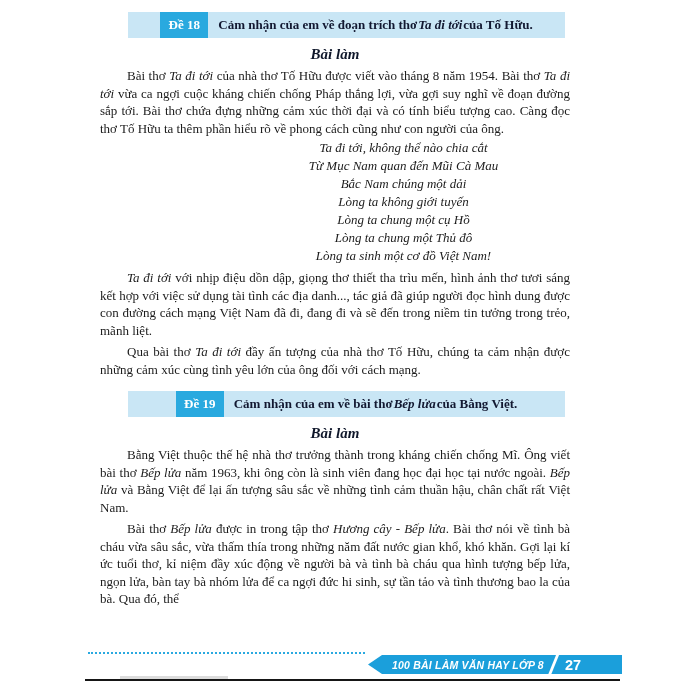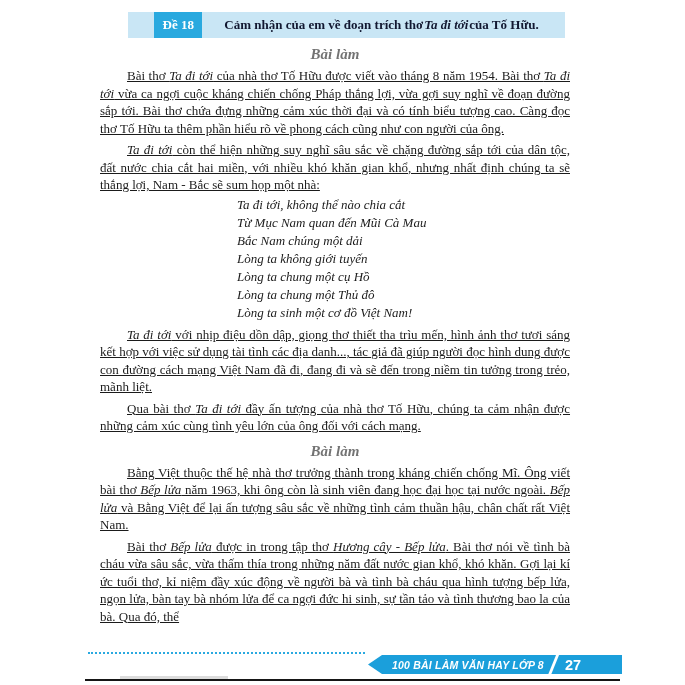--- a/index.html
+++ b/index.html
@@ -35,55 +35,55 @@
     font-size: 13px;
     width: 48px;
     flex: 0 0 48px;
     display: flex;
     align-items: center;
     justify-content: center;
   }
   .exercise-title {
     display: flex;
     align-items: center;
-    padding-left: 22px;
+    padding-left: 10px;
     font-weight: bold;
     font-size: 13px;
     color: #121831;
     white-space: nowrap;
   }
   .exercise-title em { font-style: italic; margin: 0 1px; }
   .band-2 { margin-top: 13px; }
   
   .bai-lam {
     margin-top: 7px;
     text-align: center;
-    color: #737373;
+    color: #0f172a;
     font-weight: bold;
     font-style: italic;
     font-size: 15px;
     height: 18px;
     line-height: 18px;
   }
   
   .para {
     margin: 4px 0 0 0;
     font-size: 13px;
     line-height: 17.5px;
     text-align: justify;
     text-indent: 27px;
-    text-decoration: underline;
   }
   .para em { font-style: italic; }
   
   .poem {
     margin: 2px 0 0 137px;
     font-style: italic;
     font-size: 13px;
     line-height: 18px;
+    text-align: center;
   }
   .poem-line { white-space: nowrap; }
   
   .footer {
     position: absolute;
     left: 88px;
     right: 63px;
     top: 643px;
     height: 19px;
     display: flex;
@@ -156,35 +156,42 @@
       <span class="exercise-badge">Đề 18</span>
       <span class="exercise-title">
           <span>Cảm nhận của em về đoạn trích thơ </span>
           <em>Ta đi tới</em>
           <span> của Tố Hữu.</span>
         </span>
     </div>
     <div class="bai-lam">Bài làm</div>
 
     <p class="para"><span>Bài thơ </span><em>Ta đi tới</em><span> của nhà thơ Tố Hữu được viết vào tháng 8 năm 1954. Bài thơ </span><em>Ta đi tới</em><span> vừa ca ngợi cuộc kháng chiến chống Pháp thắng lợi, vừa gợi suy nghĩ về đoạn đường sắp tới. Bài thơ chứa đựng những cảm xúc thời đại và có tính biểu tượng cao. Càng đọc thơ Tố Hữu ta thêm phần hiểu rõ về phong cách cũng như con người của ông.</span></p>
-    <p class="para"><em>Ta đi tới</em><span> còn thể hiện những suy nghĩ sâu sắc về chặng đường sắp tới của dân tộc, đất nước chia cắt hai miền, với nhiều khó khăn gian khổ, nhưng nhất định chúng ta sẽ thắng lợi, Nam - Bắc sẽ sum họp một nhà:</span></p>
 
     <div class="poem">
         <div class="poem-line">Ta đi tới, không thể nào chia cắt</div>
         <div class="poem-line">Từ Mục Nam quan đến Mũi Cà Mau</div>
         <div class="poem-line">Bắc Nam chúng một dải</div>
         <div class="poem-line">Lòng ta không giới tuyến</div>
         <div class="poem-line">Lòng ta chung một cụ Hồ</div>
         <div class="poem-line">Lòng ta chung một Thủ đô</div>
         <div class="poem-line">Lòng ta sinh một cơ đồ Việt Nam!</div>
       </div>
 
     <p class="para"><em>Ta đi tới</em><span> với nhịp điệu dồn dập, giọng thơ thiết tha trìu mến, hình ảnh thơ tươi sáng kết hợp với việc sử dụng tài tình các địa danh..., tác giả đã giúp người đọc hình dung được con đường cách mạng Việt Nam đã đi, đang đi và sẽ đến trong niềm tin tưởng trong trẻo, mãnh liệt.</span></p>
     <p class="para"><span>Qua bài thơ </span><em>Ta đi tới</em><span> đầy ấn tượng của nhà thơ Tố Hữu, chúng ta cảm nhận được những cảm xúc cùng tình yêu lớn của ông đối với cách mạng.</span></p>
 
+    <div class="exercise-band band-2">
+      <span class="exercise-badge">Đề 19</span>
+      <span class="exercise-title">
+          <span>Cảm nhận của em về bài thơ </span>
+          <em>Bếp lửa</em>
+          <span> của Bằng Việt.</span>
+        </span>
+    </div>
     <div class="bai-lam">Bài làm</div>
 
     <p class="para"><span>Bằng Việt thuộc thế hệ nhà thơ trưởng thành trong kháng chiến chống Mĩ. Ông viết bài thơ </span><em>Bếp lửa</em><span> năm 1963, khi ông còn là sinh viên đang học đại học tại nước ngoài. </span><em>Bếp lửa</em><span> và Bằng Việt để lại ấn tượng sâu sắc về những tình cảm thuần hậu, chân chất rất Việt Nam.</span></p>
     <p class="para"><span>Bài thơ </span><em>Bếp lửa</em><span> được in trong tập thơ </span><em>Hương cây - Bếp lửa</em><span>. Bài thơ nói về tình bà cháu vừa sâu sắc, vừa thấm thía trong những năm đất nước gian khổ, khó khăn. Gợi lại kí ức tuổi thơ, kỉ niệm đầy xúc động về người bà và tình bà cháu qua hình tượng bếp lửa, ngọn lửa, bàn tay bà nhóm lửa để ca ngợi đức hi sinh, sự tần tảo và tình thương bao la của bà. Qua đó, thể</span></p>
   </div>
 
   <div class="footer">
     <div class="leader"></div>
     <div class="ribbon">
       <span class="book-title">100 BÀI LÀM VĂN HAY LỚP 8</span>

